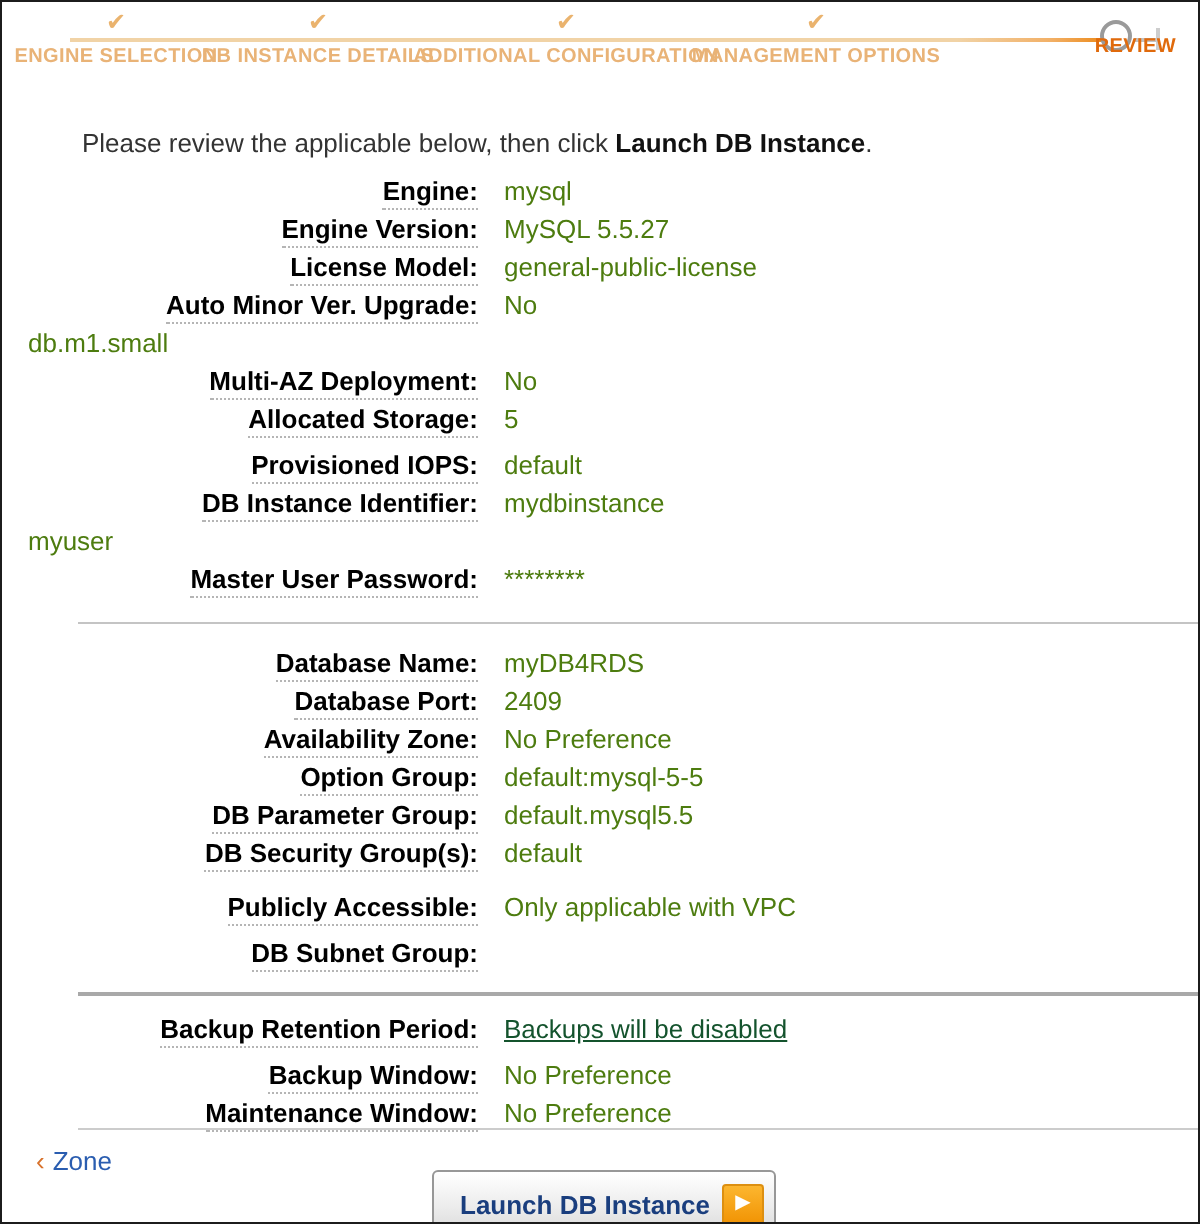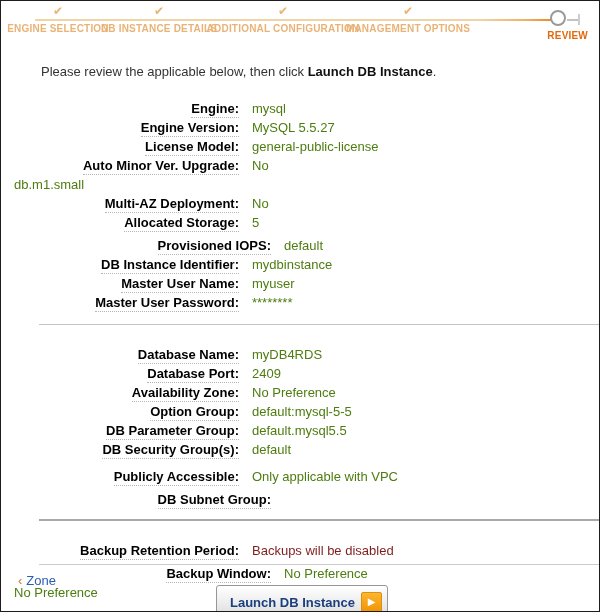--- a/index.html
+++ b/index.html
@@ -35,39 +35,39 @@
   .step .check { display:block; color:#eab36e; font-size:12px; line-height:12px; height:14px; }
   .step .slabel {
     display:block; margin-top:4px; color:#e9b377; font-weight:bold;
     font-size:10px; letter-spacing:0.2px; white-space:nowrap;
   }
   .step-1 { left:57px; top:4px; }
   .step-2 { left:158px; top:4px; }
   .step-3 { left:282px; top:4px; }
   .step-4 { left:407px; top:4px; }
   .step-review {
-    position:absolute; right:11px; top:29px;
+    position:absolute; right:11px; top:17px;
     color:#e06a0c; font-weight:bold; font-size:10px; letter-spacing:0.2px;
   }
 
   
   .intro { margin:15px 0 0 40px; font-size:13px; color:#333; }
   .intro b { color:#111; }
 
   
-  .rows { margin-top:20px; }
+  .rows { margin-top:7px; }
   .row { display:flex; line-height:19px; min-height:19px; }
   .row .lbl {
     width:238px; text-align:right; font-size:13px; font-weight:bold; color:#000;
     white-space:nowrap;
   }
   .row .lbl span { border-bottom:1px dotted #b5b5b5; padding-bottom:1px; }
   .row .val { margin-left:13px; font-size:13px; color:#4d7c0f; white-space:nowrap; }
-  .row .val.red { color:#7f1d1d; }
-  .gap-sm { margin-top:4px;padding-left:32px; }
+  .row .val.red { color:#14532d;text-decoration:underline; }
+  .gap-sm { margin-top:4px; }
   .gap-md { margin-top:8px; }
   .divider  { height:1px; background:#c4c4c4; margin:12px 0 10px 38px; }
   .divider2 { height:2px; background:#a9a9a9; margin:10px 0 6px 38px; }
 
   
   .footer-rule { position:absolute; left:38px; right:0; top:563px; height:1px; background:#ccc; }
   .back-link {
     position:absolute; left:17px; top:572px; font-size:13px;
     color:#2a5db0; text-decoration:none; cursor:pointer;
   }
@@ -152,21 +152,20 @@
       </div>
     <div class="row gap-sm">
         <div class="lbl"><span>Provisioned IOPS:</span></div>
         <div class="val">default</div>
       </div>
     <div class="row">
         <div class="lbl"><span>DB Instance Identifier:</span></div>
         <div class="val">mydbinstance</div>
       </div>
     <div class="row">
-        <div class="lbl"><span>Master User Name:</span></div>
         <div class="val">myuser</div>
       </div>
     <div class="row">
         <div class="lbl"><span>Master User Password:</span></div>
         <div class="val">********</div>
       </div>
   </div>
 
   <div class="divider"></div>
 
@@ -210,20 +209,21 @@
   <div class="rows">
     <div class="row">
         <div class="lbl"><span>Backup Retention Period:</span></div>
         <div class="val red">Backups will be disabled</div>
       </div>
     <div class="row gap-sm">
         <div class="lbl"><span>Backup Window:</span></div>
         <div class="val">No Preference</div>
       </div>
     <div class="row">
+        <div class="lbl"><span>Maintenance Window:</span></div>
         <div class="val">No Preference</div>
       </div>
   </div>
 
   <div class="footer-rule"></div>
   <a class="back-link"><span class="chev">‹</span><span>Zone</span></a>
   <div class="launch-btn">
     <span class="btn-label">Launch DB Instance</span>
     <span class="arrow-box">
         <span>▶</span>

